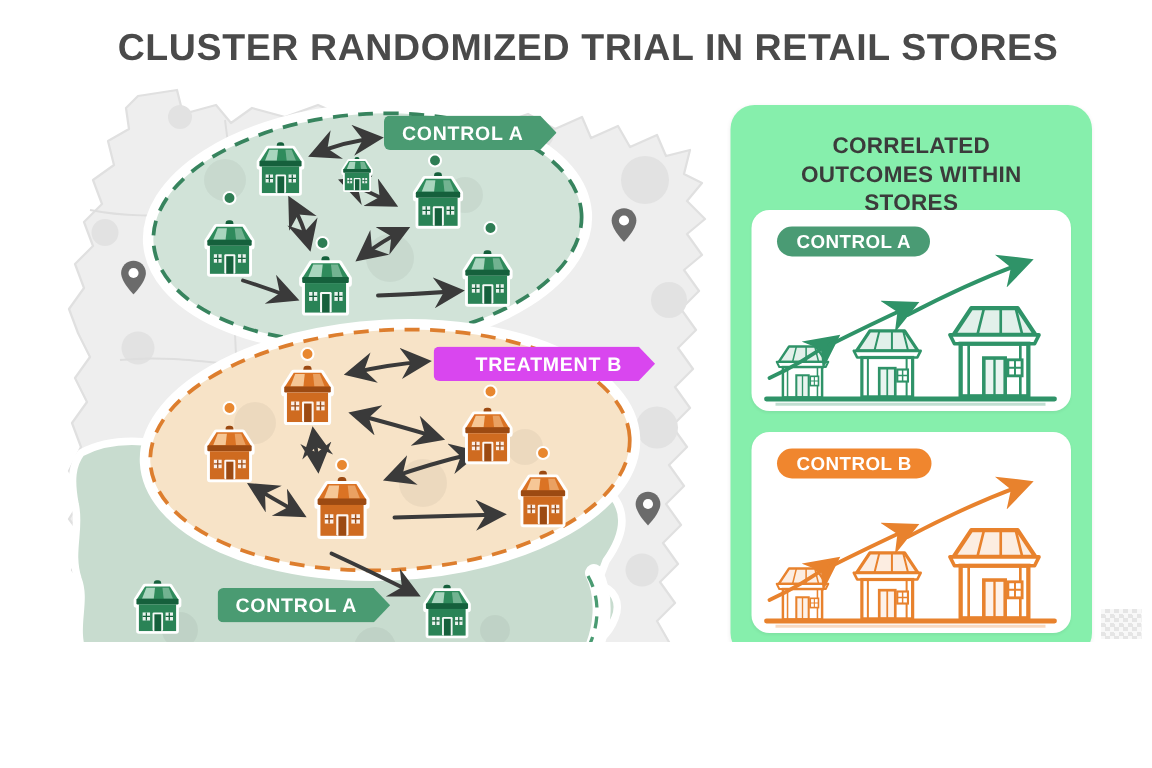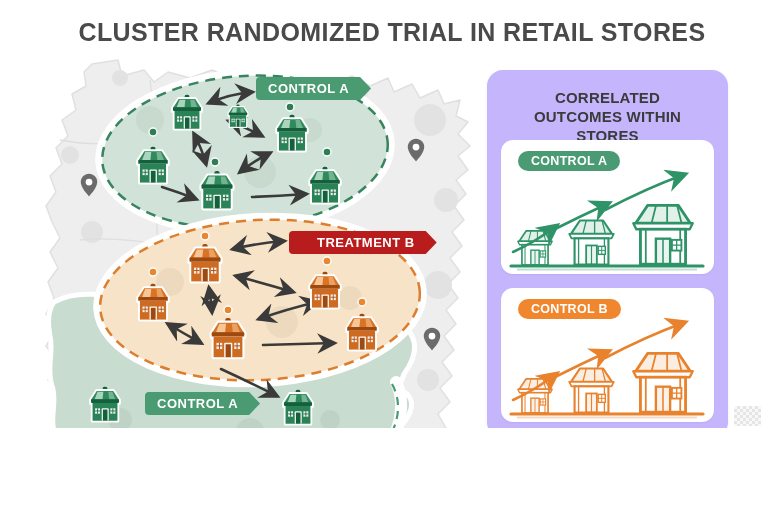--- a/index.html
+++ b/index.html
@@ -15,26 +15,26 @@
 
   .map-svg { position:absolute; left:0; top:0; width:480px; height:512px; }
 
   
   .ribbon {
     position:absolute; color:#fff; font-weight:bold; font-size:13px; letter-spacing:.5px;
     padding:4px 22px 4px 12px; border-radius:4px; white-space:nowrap;
     clip-path: polygon(0 0, calc(100% - 11px) 0, 100% 50%, calc(100% - 11px) 100%, 0 100%);
   }
   .rg { background:#4a9b72; }
-  .ro { background:#b91c1c;padding-left:28px; }
+  .ro { background:#d946ef;padding-left:28px; }
 
   
   .panel {
     position:absolute; left:487px; top:70px; width:241px; height:368px;
-    background:#c4b5fd; border-radius:16px; box-shadow:0 1px 3px rgba(0,0,0,.07);
+    background:#86efac; border-radius:16px; box-shadow:0 1px 3px rgba(0,0,0,.07);
   }
   .panel-title {
     margin:18px 26px 0; text-align:center; font-weight:bold;
     font-size:15px; line-height:19px; color:#3b3b3b; letter-spacing:.2px;
   }
   .card {
     position:absolute; left:14px; width:213px; height:134px; background:#fff;
     border-radius:12px; box-shadow:0 1px 2px rgba(0,0,0,.05);
   }
   .card1 { top:70px; } .card2 { top:218px; }

